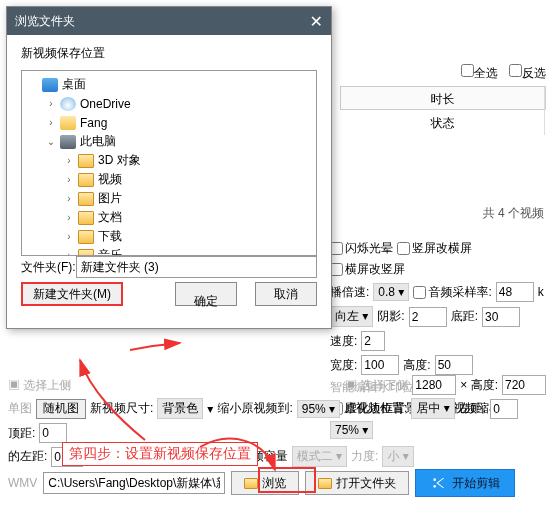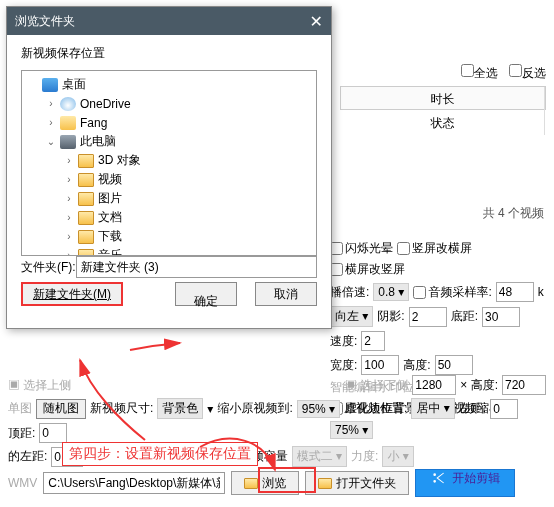--- a/index.html
+++ b/index.html
@@ -20,21 +20,21 @@
 input[type=checkbox]{width:13px;height:13px;}
 input.num{width:38px;height:20px;border:1px solid #aaa;padding:0 2px;text-align:left;}
 
 .bg-lower{position:absolute;top:372px;left:8px;right:8px;}
 .bg-lower .opt-row{margin:3px 0;}
 
 .bg-bottom{position:absolute;bottom:10px;left:8px;right:8px;display:flex;align-items:center;gap:6px;}
 .path-input{flex:0 0 182px;height:22px;border:1px solid #999;padding:0 4px;}
 .browse-btn{display:flex;align-items:center;gap:4px;border:1px solid #999;background:#f0f0f0;height:24px;padding:0 12px;cursor:pointer;}
 .folder-ico{width:14px;height:11px;background:linear-gradient(#ffe9a8,#f7c14b);border:1px solid #c9902a;border-radius:1px;position:relative;}
-.start-btn{display:flex;gap:6px;background:#2196f3;color:#4c1d95;height:28px;padding:0 14px;cursor:pointer;border:1px solid #1976d2;}
+.start-btn{display:flex;align-items:center;gap:6px;background:#2196f3;color:#0f172a;height:28px;padding:0 14px;cursor:pointer;border:1px solid #1976d2;}
 .scissor{width:16px;height:16px;}
 
 
 .dlg{position:absolute;top:6px;left:6px;width:326px;background:#fff;border:1px solid #888;box-shadow:2px 2px 8px rgba(0,0,0,.3);z-index:10;}
 .dlg-title{background:#4a5a66;color:#fff;height:28px;display:flex;align-items:center;justify-content:space-between;padding:0 8px;}
 .dlg-close{color:#fff;font-size:16px;cursor:pointer;}
 .dlg-body{padding:10px 14px;}
 .dlg-sub{margin-bottom:8px;}
 .tree-box{border:1px solid #999;height:186px;overflow:auto;background:#fff;padding:4px 0;}
 .tree-item{display:flex;align-items:center;height:19px;padding-left:6px;gap:4px;cursor:pointer;}
@@ -44,21 +44,21 @@
 .ico-cloud{background:radial-gradient(circle at 50% 60%,#fff,#7db8e8);border-radius:50%;}
 .ico-user{background:linear-gradient(#ffe9a8,#f7c14b);border-radius:2px;}
 .ico-pc{background:linear-gradient(#9aa6b2,#55606c);border-radius:2px;}
 .ico-fld{background:linear-gradient(#ffe9a8,#f7c14b);border:1px solid #c9902a;border-radius:1px;}
 .indent1{padding-left:24px;}
 .indent2{padding-left:42px;}
 .fld-row{display:flex;align-items:center;gap:0;margin:0 0;}
 .fld-input{flex:1;height:22px;border:1px solid #999;padding:0 4px;}
 .dlg-btns{display:flex;gap:18px;padding:4px 0 12px 0;align-items:center;}
 .btn{height:24px;padding:0 10px;border:1px solid #888;background:#f0f0f0;cursor:pointer;}
-.btn.boxed{border:2px solid #e33;text-decoration:underline;}
+.btn.boxed{border:2px solid #e33;}
 
 .callout{position:absolute;top:442px;left:62px;border:1px solid #e33;color:#e33;padding:2px 6px;background:#fff;z-index:5;font-size:14px;}
 
 
 svg.overlay{position:absolute;top:0;left:0;width:554px;height:507px;pointer-events:none;z-index:20;}
 
 .disabled{color:#aaa;}
 .grey-pill{background:#e8e8e8;border:1px solid #ccc;padding:1px 4px;}
 </style>
 </head>

